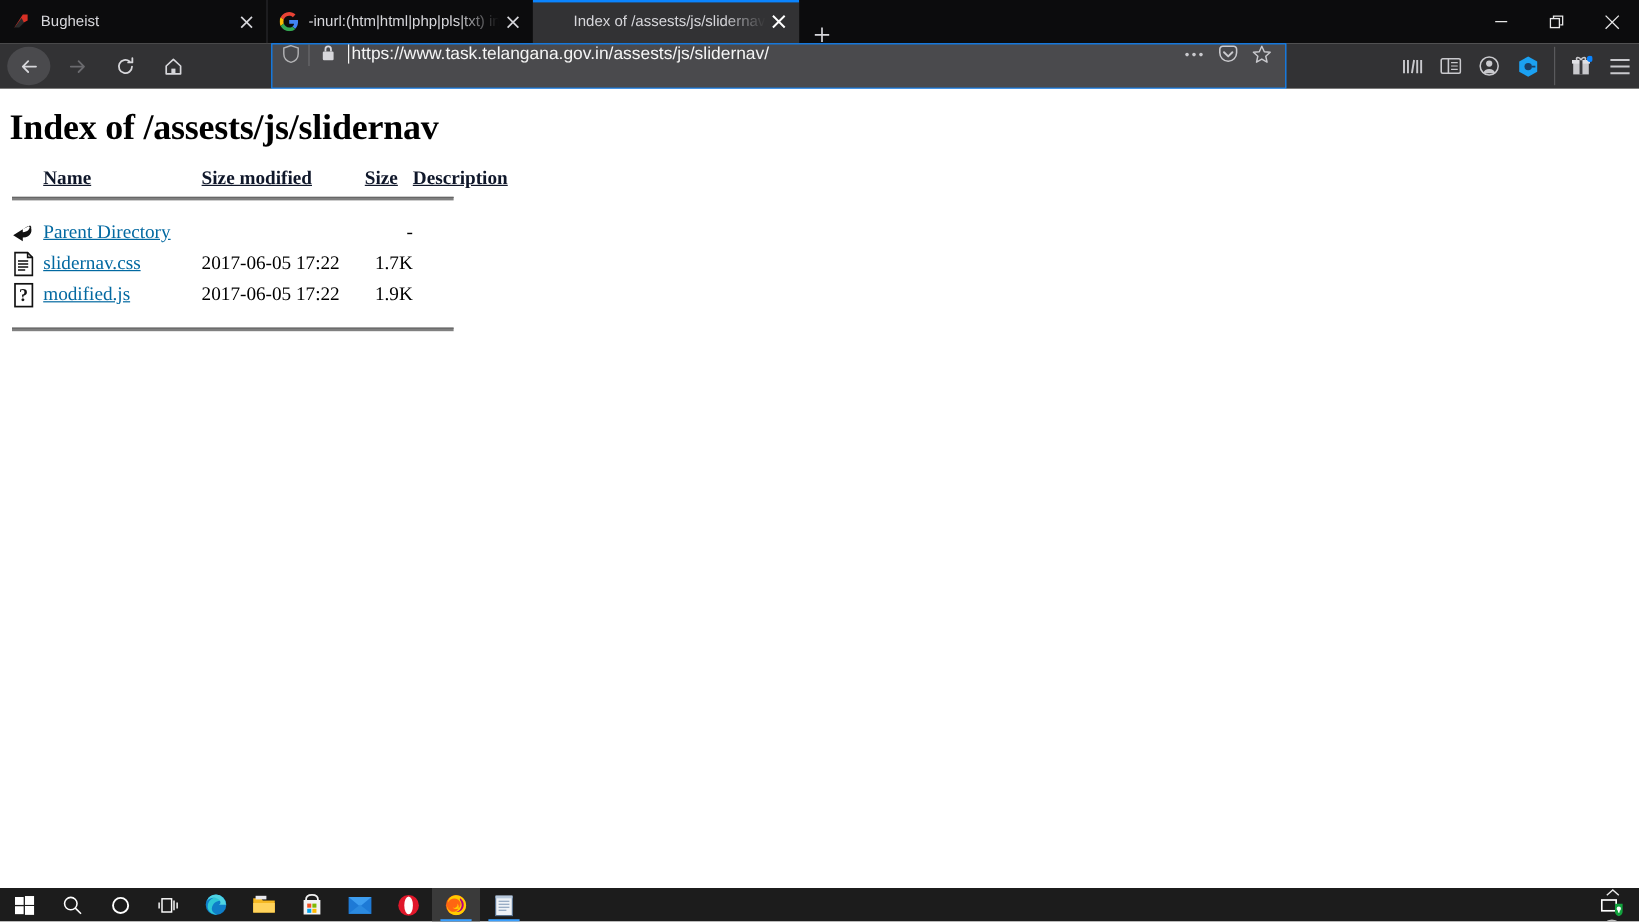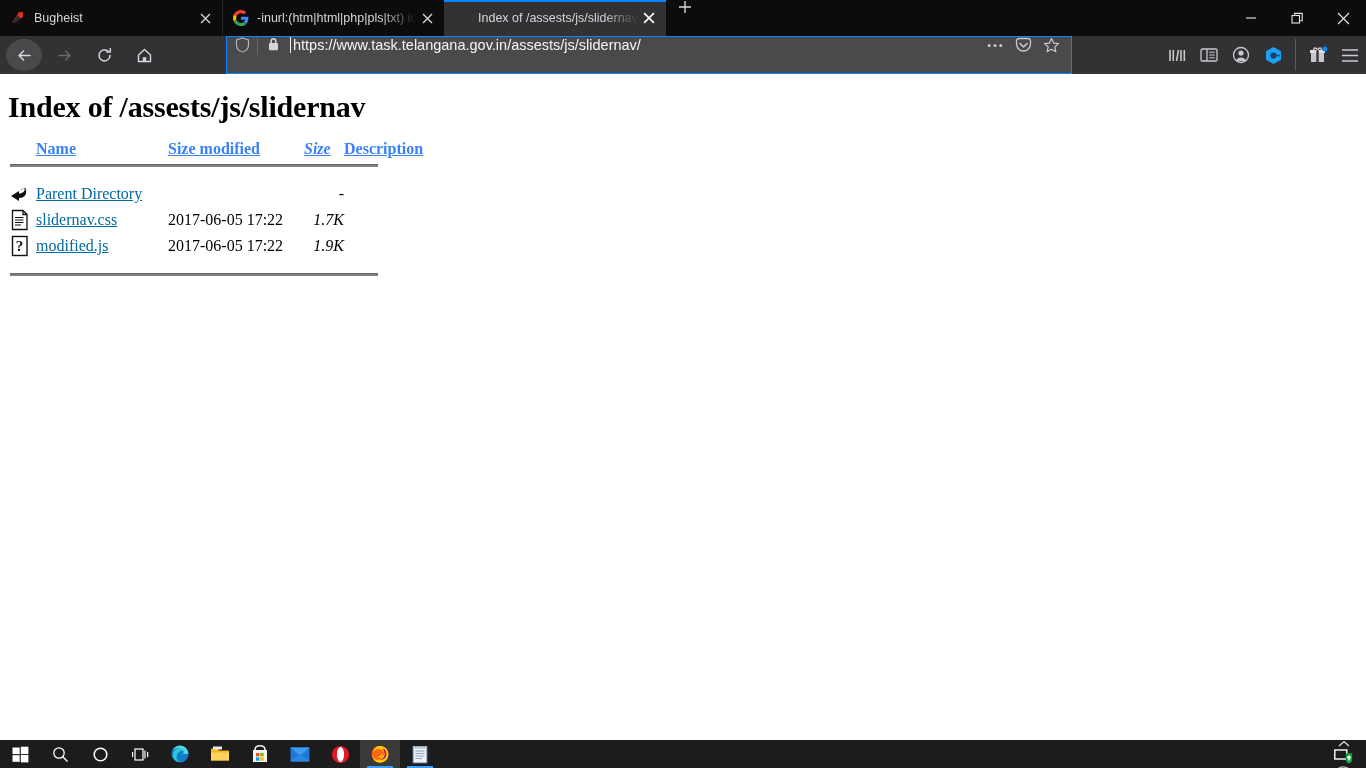--- a/index.html
+++ b/index.html
@@ -20,21 +20,21 @@
 
   
   .tabbar {
     position: absolute;
     left: 0; top: 0;
     width: 1366px; height: 36px;
     background: #0c0c0d;
     display: flex;
     align-items: stretch;
   }
-  .tabstrip { display: flex; align-items: flex-start; height: 36px; }
+  .tabstrip { display: flex; align-items: flex-end; height: 36px; }
   .tab {
     position: relative;
     height: 36px;
     display: flex;
     align-items: center;
     box-sizing: border-box;
     padding: 0 6px 0 10px;
     background: #0c0c0d;
     color: #d7d7db;
     font-size: 12.5px;
@@ -178,30 +178,30 @@
     border-collapse: collapse;
     font-family: "Liberation Serif", serif;
     font-size: 16px;
   }
   table.idx th {
     text-align: left;
     padding: 0 0 6px 0;
     font-weight: bold;
   }
   table.idx th a {
-    color: #3b82f6;
+    color: #0f172a;
     text-decoration: underline;
     font-weight: bold;
   }
   table.idx td { padding: 2px 0; vertical-align: middle; }
   table.idx td a { color: #0369a1; text-decoration: underline; }
   .colicon { width: 26px; }
   .colname { width: 120px; padding-right: 12px !important; }
   .coldate { width: 132px; white-space: nowrap; }
-  .colsize { width: 40px; text-align: right; white-space: nowrap; padding-left: 4px !important; font-style: italic; }
+  .colsize { width: 40px; text-align: right; white-space: nowrap; padding-left: 4px !important; }
   .coldesc { }
   .hr-row td { padding: 0 !important; }
   .hrule {
     height: 2px;
     background: #808080;
     border-top: 1px solid #666;
     width: 368px;
   }
   .thead-spacer td { height: 10px; }
 

